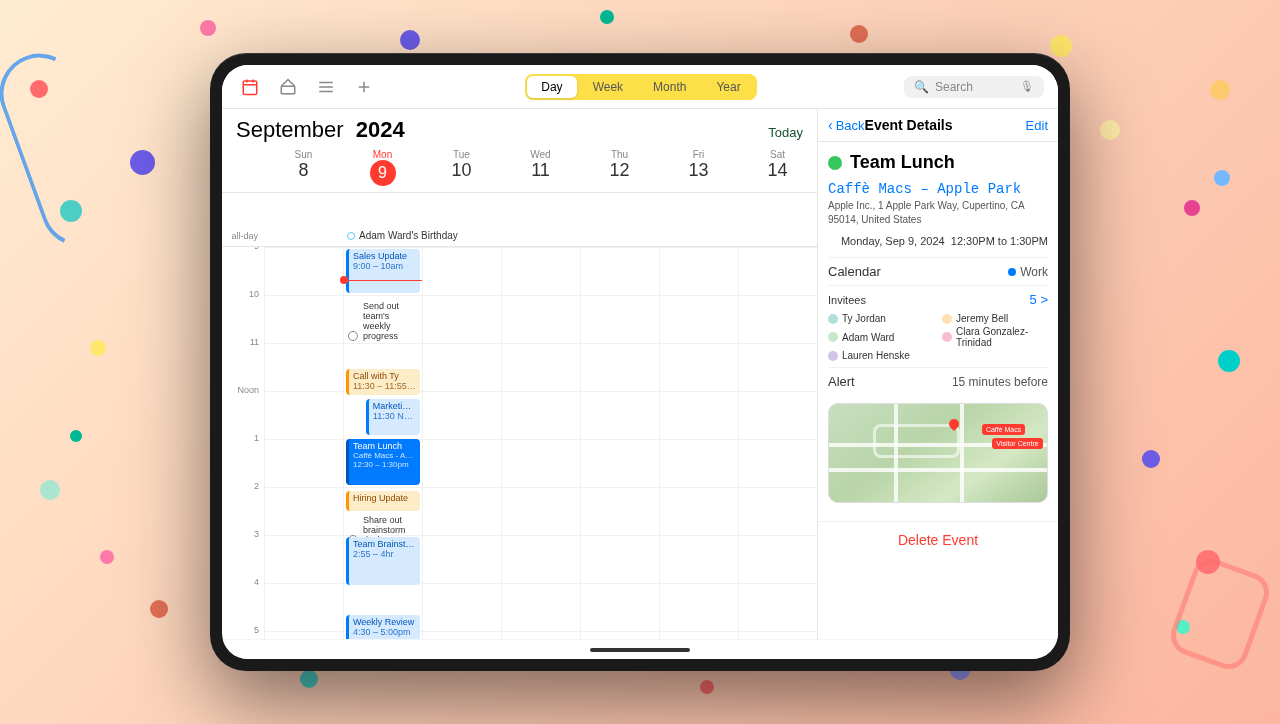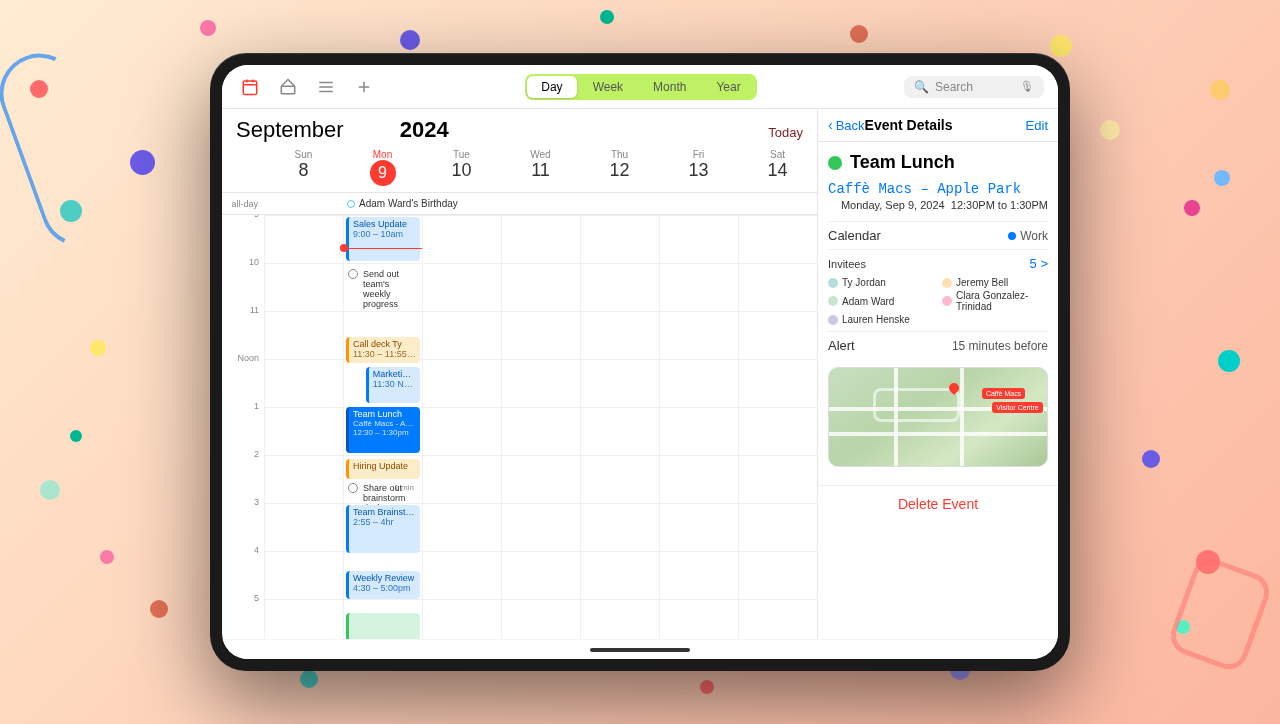--- a/index.html
+++ b/index.html
@@ -89,21 +89,21 @@
     .toolbar-icon.active { background: #fff; }
 
     
     .view-tabs {
       flex: 1;
       display: flex;
       justify-content: center;
     }
     .view-tabs-inner {
       display: flex;
-      background: #bef264;
+      background: #fde047;
       border-radius: 8px;
       padding: 2px;
       gap: 2px;
     }
     .view-tab {
       padding: 4px 14px;
       border-radius: 6px;
       font-size: 12px;
       font-weight: 500;
       cursor: pointer;
@@ -148,24 +148,24 @@
     .month-header {
       padding: 8px 14px 4px;
       display: flex;
       align-items: baseline;
       justify-content: space-between;
     }
     .month-title {
       font-size: 22px;
       font-weight: 300;
     }
-    .month-title strong { font-weight: 700; margin-left: 44px; }
+    .month-title strong { font-weight: 700; }
     .today-btn {
       font-size: 13px;
-      color: #7f1d1d;
+      color: #14532d;
       cursor: pointer;
     }
 
     
     .day-headers {
       display: grid;
       grid-template-columns: 42px repeat(7, 1fr);
       border-bottom: 1px solid #e5e5e5;
       padding: 0 0 4px;
     }
@@ -197,20 +197,21 @@
     }
     .day-header-col.today .day-name { color: #ff3b30; }
 
     
     .allday-row {
       display: grid;
       grid-template-columns: 42px repeat(7, 1fr);
       border-bottom: 1px solid #e5e5e5;
       min-height: 22px;
       align-items: center;
+      margin-top: 32px;
     }
     .allday-label {
       font-size: 9px;
       color: #888;
       text-align: right;
       padding-right: 6px;
       align-self: center;
     }
     .allday-circle { width: 8px; height: 8px; border-radius: 50%; border: 1.5px solid #5ac8fa; flex-shrink: 0; }
 
@@ -424,21 +425,21 @@
       width: 8px;
       height: 8px;
       background: #ff3b30;
       border-radius: 50%;
     }
 
     
     .task-item {
       position: absolute;
       display: flex;
-      align-items: flex-start;
+      align-items: flex-end;
       gap: 5px;
       left: 4px;
       right: 4px;
       font-size: 9px;
       color: #333;
     }
     .task-circle {
       width: 10px; height: 10px;
       border: 1.5px solid #888;
       border-radius: 50%;
@@ -661,21 +662,21 @@
                   <span class="ev-title">Sales Update</span>
                   <span class="ev-time">9:00 – 10am</span>
                 </div>
 
                 <div class="task-item" style="top:54px;">
                   <div class="task-circle"></div>
                   <span>Send out team's weekly progress</span>
                 </div>
 
                 <div class="event-block ev-orange" style="top:122px;height:26px;">
-                  <span class="ev-title">Call deck Ty</span>
+                  <span class="ev-title">Call with Ty</span>
                   <span class="ev-time">11:30 – 11:55am</span>
                 </div>
 
                 <div class="event-block ev-blue" style="top:152px;height:36px;left:28%;right:2px;">
                   <span class="ev-title">Marketing Review</span>
                   <span class="ev-time">11:30 Noon – 12:30pm</span>
                 </div>
 
                 <div class="event-block ev-selected" style="top:192px;height:46px;">
                   <span class="ev-title">Team Lunch</span>
@@ -691,21 +692,21 @@
                   <div class="task-circle"></div>
                   <span>Share out brainstorm deck</span>
                   <span class="tg-1min-label">1 min</span>
                 </div>
 
                 <div class="event-block ev-blue" style="top:290px;height:48px;">
                   <span class="ev-title">Team Brainstorm</span>
                   <span class="ev-time">2:55 – 4hr</span>
                 </div>
 
-                <div class="event-block ev-blue" style="top:356px;height:28px;">
+                <div class="event-block ev-blue" style="top:368px;height:28px;">
                   <span class="ev-title">Weekly Review</span>
                   <span class="ev-time">4:30 – 5:00pm</span>
                 </div>
 
                 <div class="event-block ev-green" style="top:398px;height:36px;">
                   
                   
                 </div>
               </div>
 
@@ -781,20 +782,24 @@
         </div>
 
         <div class="event-detail">
 
           <div class="event-detail-title-row">
             <div class="event-dot" style="background:#34c759;"></div>
             <div class="event-detail-title">Team Lunch</div>
           </div>
 
           <div class="event-location">Caffè Macs – Apple Park</div>
+          <div class="event-address">
+            <span>Apple Inc., 1 Apple Park Way, Cupertino, CA</span><br>
+            <span>95014, United States</span>
+          </div>
 
           <div class="event-datetime">
             <span>Monday, Sep 9, 2024</span>&nbsp;&nbsp;<span>12:30PM to 1:30PM</span>
           </div>
 
           <div class="detail-row">
             <span class="detail-row-label">Calendar</span>
             <div class="detail-row-value">
               <div class="cal-dot"></div>
               <span>Work</span>

